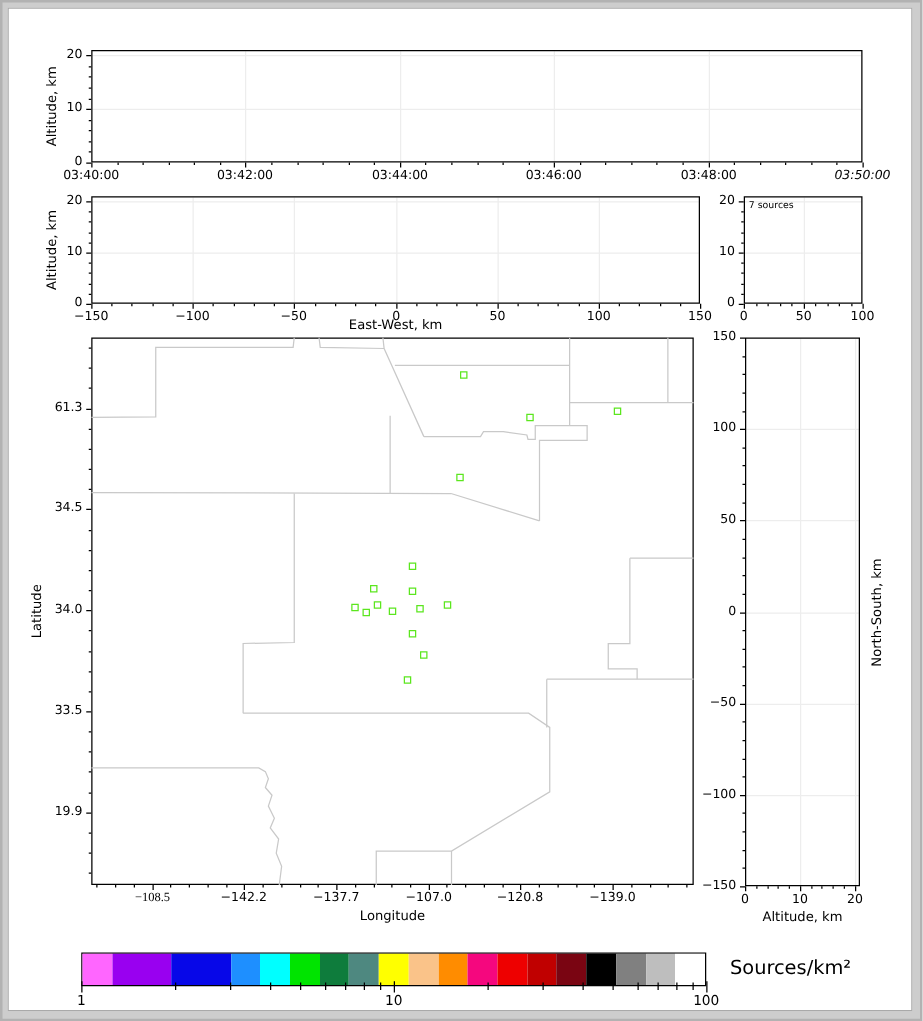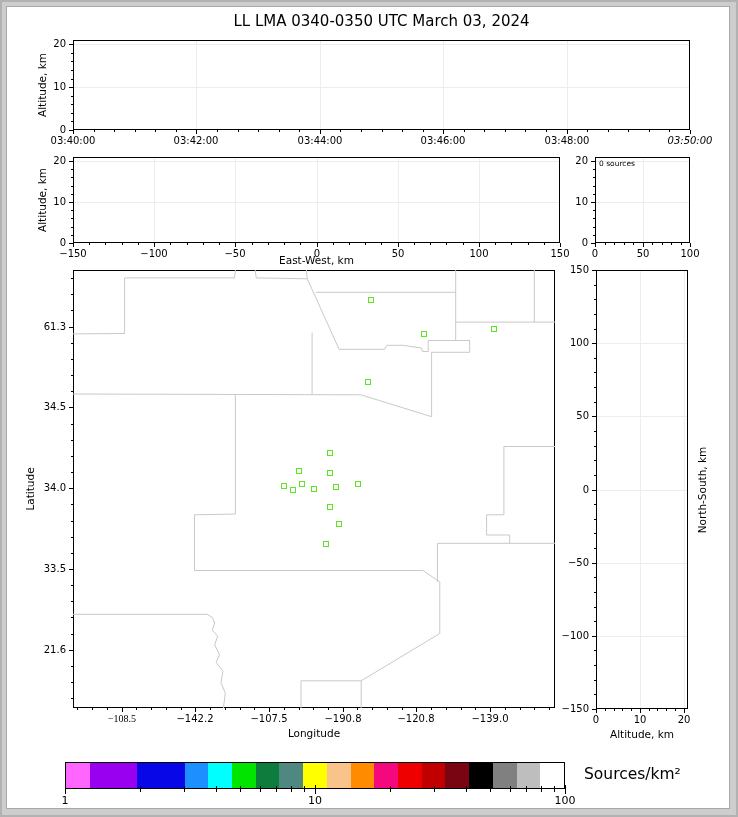--- a/index.html
+++ b/index.html
@@ -20,21 +20,20 @@
           background:transparent;z-index:3;}
   .annotation{position:absolute;left:599px;top:159px;font-size:7.5px;line-height:9px;z-index:2;}
   .cbar-label{position:absolute;left:584px;top:765px;font-size:15.5px;z-index:2;}
   svg{position:absolute;z-index:1;}
 </style>
 </head>
 <body>
 
 <div class="page">
   <div class="canvas"></div>
-  <div class="title">LL LMA 0340-0350 UTC March 03, 2024</div>
   <div id="charts">
       <div class="grid" style="left: 196px; top: 41px; width: 1px; height: 88px;"></div>
       <div class="grid" style="left: 320px; top: 41px; width: 1px; height: 88px;"></div>
       <div class="grid" style="left: 443px; top: 41px; width: 1px; height: 88px;"></div>
       <div class="grid" style="left: 567px; top: 41px; width: 1px; height: 88px;"></div>
       <div class="grid" style="left: 74px; top: 87px; width: 615px; height: 1px;"></div>
       <div class="grid" style="left: 74px; top: 44px; width: 615px; height: 1px;"></div>
       <div class="panel" style="left: 73px; top: 40px; width: 617px; height: 90px;"></div>
       <div class="tick" style="left: 73px; top: 130px; width: 1px; height: 4px;"></div>
       <div class="tlabel" style="left: 43px; top: 135px; width: 60px; text-align: center;">03:40:00</div>
@@ -218,37 +217,37 @@
       <div class="marker" style="left: 333px; top: 484px;"></div>
       <div class="marker" style="left: 355px; top: 481px;"></div>
       <div class="marker" style="left: 327px; top: 504px;"></div>
       <div class="marker" style="left: 336px; top: 521px;"></div>
       <div class="marker" style="left: 323px; top: 541px;"></div>
       <div class="tick" style="left: 122px; top: 708px; width: 1px; height: 4px;"></div>
       <div class="tlabel" style="left: 92px; top: 713px; width: 60px; text-align: center; font-family: Liberation Serif, serif;">−108.5</div>
       <div class="tick" style="left: 195px; top: 708px; width: 1px; height: 4px;"></div>
       <div class="tlabel" style="left: 165px; top: 713px; width: 60px; text-align: center;">−142.2</div>
       <div class="tick" style="left: 269px; top: 708px; width: 1px; height: 4px;"></div>
-      <div class="tlabel" style="left: 239px; top: 713px; width: 60px; text-align: center;">−107.5</div>
+      <div class="tlabel" style="left: 239px; top: 713px; width: 60px; text-align: center;">−137.7</div>
       <div class="tick" style="left: 343px; top: 708px; width: 1px; height: 4px;"></div>
-      <div class="tlabel" style="left: 313px; top: 713px; width: 60px; text-align: center;">−190.8</div>
+      <div class="tlabel" style="left: 313px; top: 713px; width: 60px; text-align: center;">−107.0</div>
       <div class="tick" style="left: 416px; top: 708px; width: 1px; height: 4px;"></div>
       <div class="tlabel" style="left: 386px; top: 713px; width: 60px; text-align: center;">−120.8</div>
       <div class="tick" style="left: 490px; top: 708px; width: 1px; height: 4px;"></div>
       <div class="tlabel" style="left: 460px; top: 713px; width: 60px; text-align: center;">−139.0</div>
       <div class="tick" style="left: 69px; top: 327px; width: 4px; height: 1px;"></div>
       <div class="tlabel" style="left: 25px; top: 321px; width: 41px; text-align: right;">61.3</div>
       <div class="tick" style="left: 69px; top: 407px; width: 4px; height: 1px;"></div>
       <div class="tlabel" style="left: 25px; top: 401px; width: 41px; text-align: right;">34.5</div>
       <div class="tick" style="left: 69px; top: 488px; width: 4px; height: 1px;"></div>
       <div class="tlabel" style="left: 25px; top: 482px; width: 41px; text-align: right;">34.0</div>
       <div class="tick" style="left: 69px; top: 569px; width: 4px; height: 1px;"></div>
       <div class="tlabel" style="left: 25px; top: 563px; width: 41px; text-align: right;">33.5</div>
       <div class="tick" style="left: 69px; top: 650px; width: 4px; height: 1px;"></div>
-      <div class="tlabel" style="left: 25px; top: 644px; width: 41px; text-align: right;">21.6</div>
+      <div class="tlabel" style="left: 25px; top: 644px; width: 41px; text-align: right;">19.9</div>
       <div class="tick" style="left: 77px; top: 708px; width: 1px; height: 2px;"></div>
       <div class="tick" style="left: 92px; top: 708px; width: 1px; height: 2px;"></div>
       <div class="tick" style="left: 107px; top: 708px; width: 1px; height: 2px;"></div>
       <div class="tick" style="left: 136px; top: 708px; width: 1px; height: 2px;"></div>
       <div class="tick" style="left: 151px; top: 708px; width: 1px; height: 2px;"></div>
       <div class="tick" style="left: 166px; top: 708px; width: 1px; height: 2px;"></div>
       <div class="tick" style="left: 181px; top: 708px; width: 1px; height: 2px;"></div>
       <div class="tick" style="left: 210px; top: 708px; width: 1px; height: 2px;"></div>
       <div class="tick" style="left: 225px; top: 708px; width: 1px; height: 2px;"></div>
       <div class="tick" style="left: 240px; top: 708px; width: 1px; height: 2px;"></div>
@@ -392,15 +391,15 @@
       <div class="tick" style="left: 304px; top: 786px; width: 1px; height: 6px; z-index: 4;"></div>
       <div class="tick" style="left: 390px; top: 786px; width: 1px; height: 6px; z-index: 4;"></div>
       <div class="tick" style="left: 434px; top: 786px; width: 1px; height: 6px; z-index: 4;"></div>
       <div class="tick" style="left: 466px; top: 786px; width: 1px; height: 6px; z-index: 4;"></div>
       <div class="tick" style="left: 490px; top: 786px; width: 1px; height: 6px; z-index: 4;"></div>
       <div class="tick" style="left: 510px; top: 786px; width: 1px; height: 6px; z-index: 4;"></div>
       <div class="tick" style="left: 526px; top: 786px; width: 1px; height: 6px; z-index: 4;"></div>
       <div class="tick" style="left: 541px; top: 786px; width: 1px; height: 6px; z-index: 4;"></div>
       <div class="tick" style="left: 554px; top: 786px; width: 1px; height: 6px; z-index: 4;"></div>
     </div>
-  <div class="annotation">0 sources</div>
+  <div class="annotation">7 sources</div>
   <div class="cbar-label">Sources/km²</div>
 </div>
 
 </body></html>

